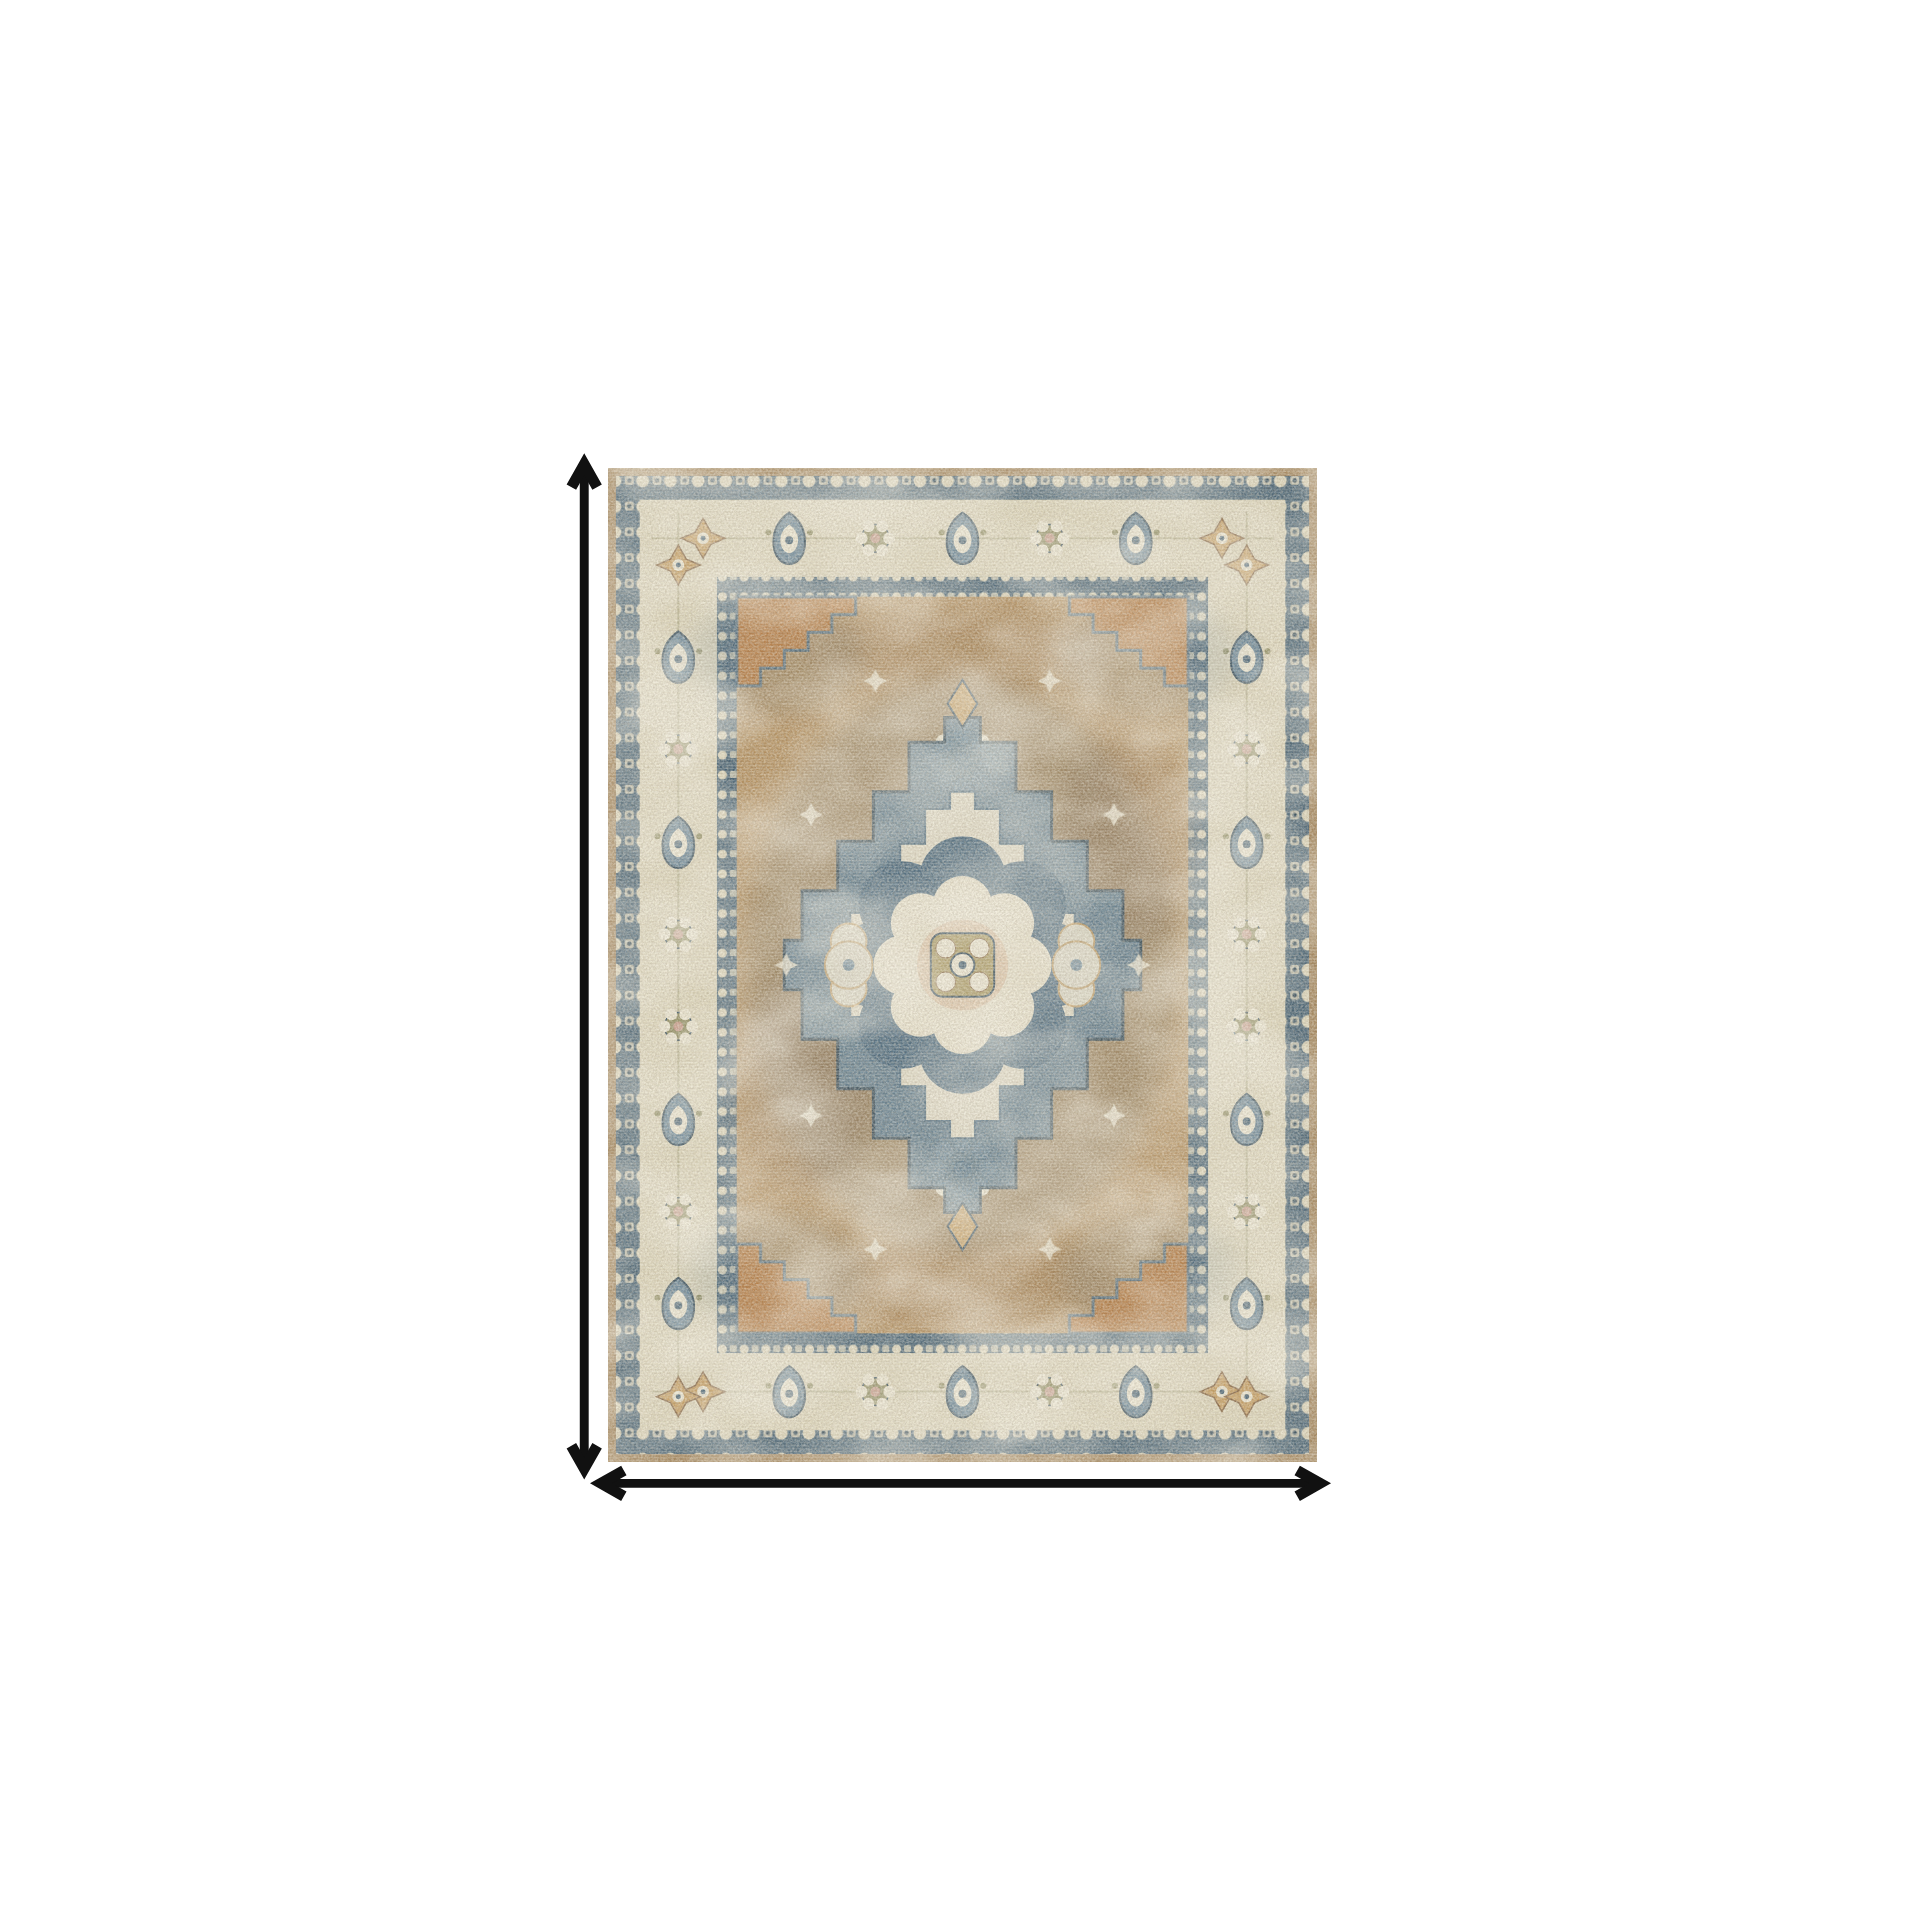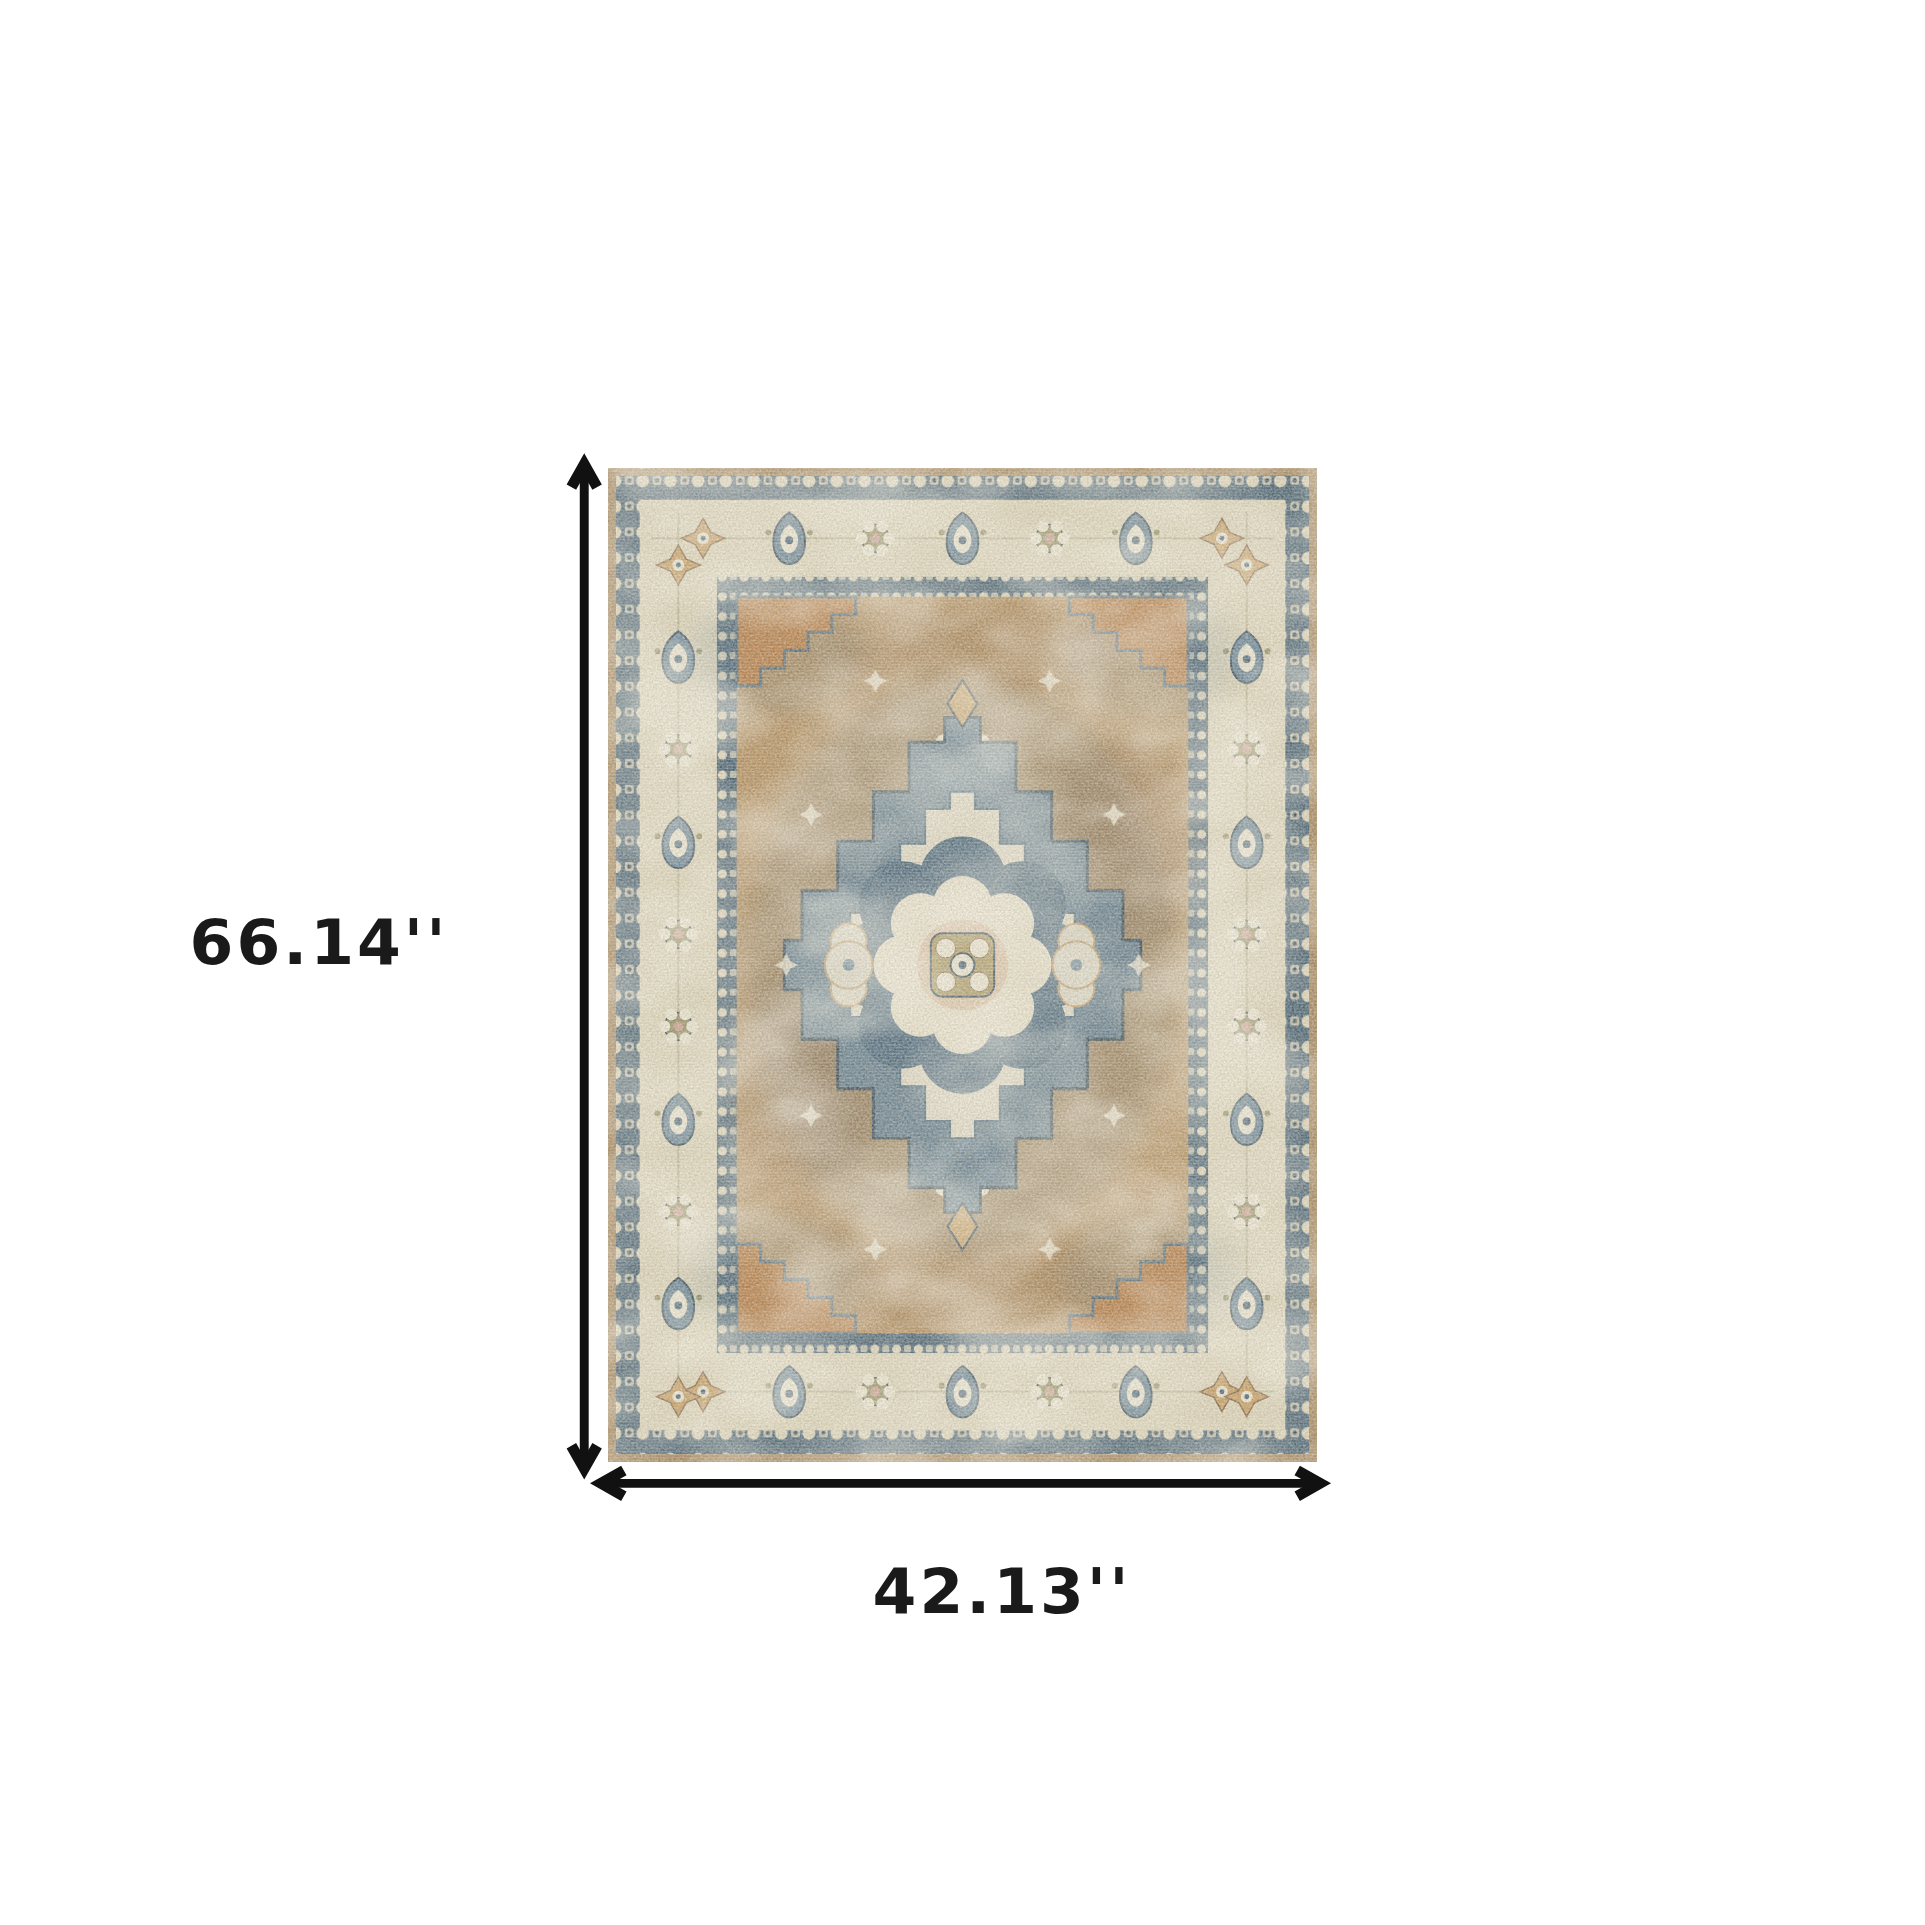--- a/index.html
+++ b/index.html
@@ -323,17 +323,15 @@
       <polyline points="577,492 590,469 603,492" stroke-width="11" stroke-linejoin="miter"></polyline>
       <polyline points="577,1460 590,1483 603,1460" stroke-width="11" stroke-linejoin="miter"></polyline>
     </g>
     <g stroke="var(--arrow,#111111)" fill="none">
       <line x1="611" y1="1498" x2="1329" y2="1498" stroke-width="9"></line>
       <polyline points="630,1485 607,1498 630,1511" stroke-width="11" stroke-linejoin="miter"></polyline>
       <polyline points="1310,1485 1333,1498 1310,1511" stroke-width="11" stroke-linejoin="miter"></polyline>
     </g>
   </svg>
 
-  <div class="dim-label height">66.14''</div>
-  <div class="dim-label width">42.13''</div>
 
 </div>
 
 
 </body></html>

